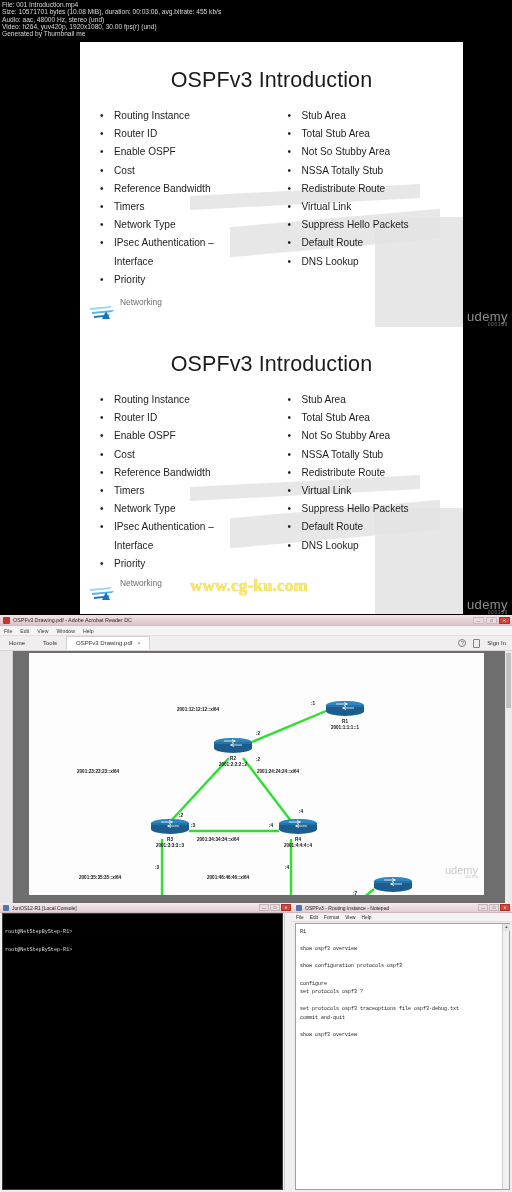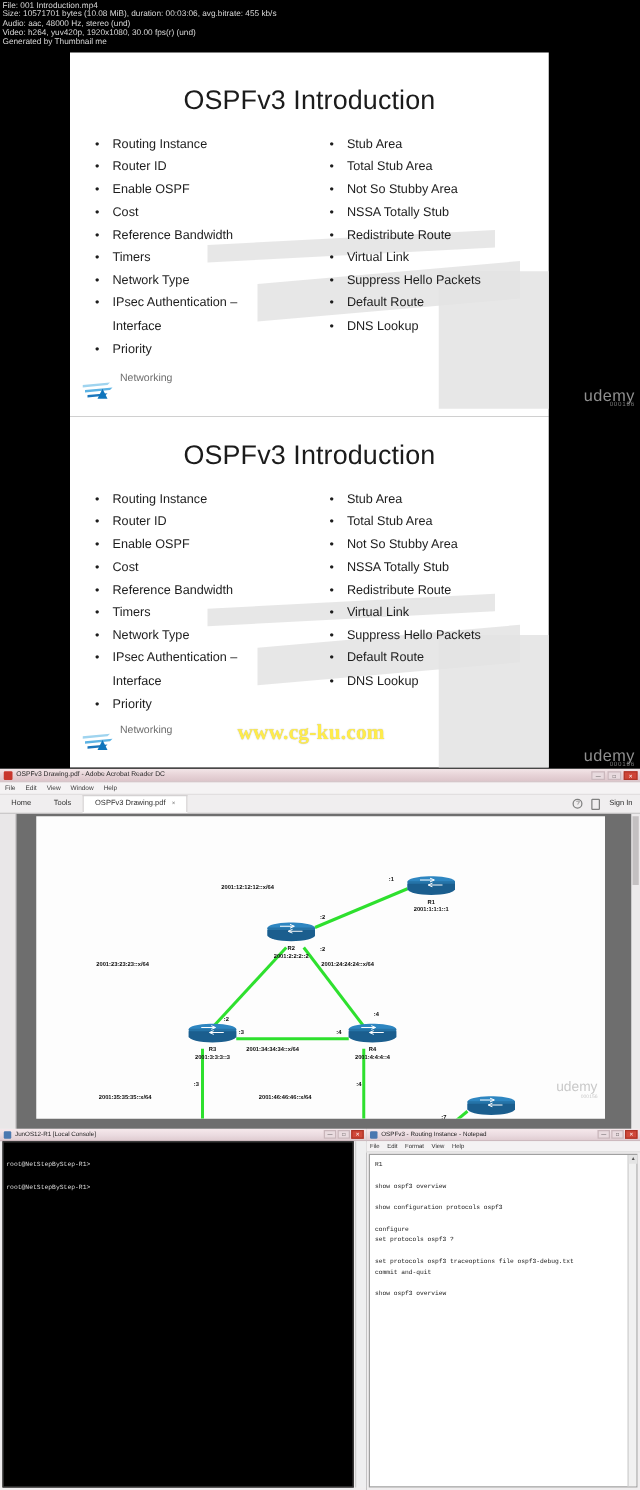--- a/index.html
+++ b/index.html
@@ -15,21 +15,21 @@
   .meta {
     position: absolute; left: 2px; top: 1px;
     color: #d8d8d8; font-size: 6.6px; line-height: 7.3px;
     font-family: "Liberation Sans", sans-serif;
     white-space: nowrap; letter-spacing: 0px;
   }
   .meta div { height: 7.3px; }
 
   
   .slide {
-    position: absolute; left: 56px; width: 383px;
+    position: absolute; left: 80px; width: 383px;
     background: #ffffff; overflow: hidden;
   }
   .slide-1 { top: 42px; height: 291px; }
   .slide-2 { top: 333px; height: 281px; }
 
   .slide-title {
     text-align: center;
     font-size: 21.5px;
     color: #1b1b1b;
     font-family: "Liberation Sans", sans-serif;

